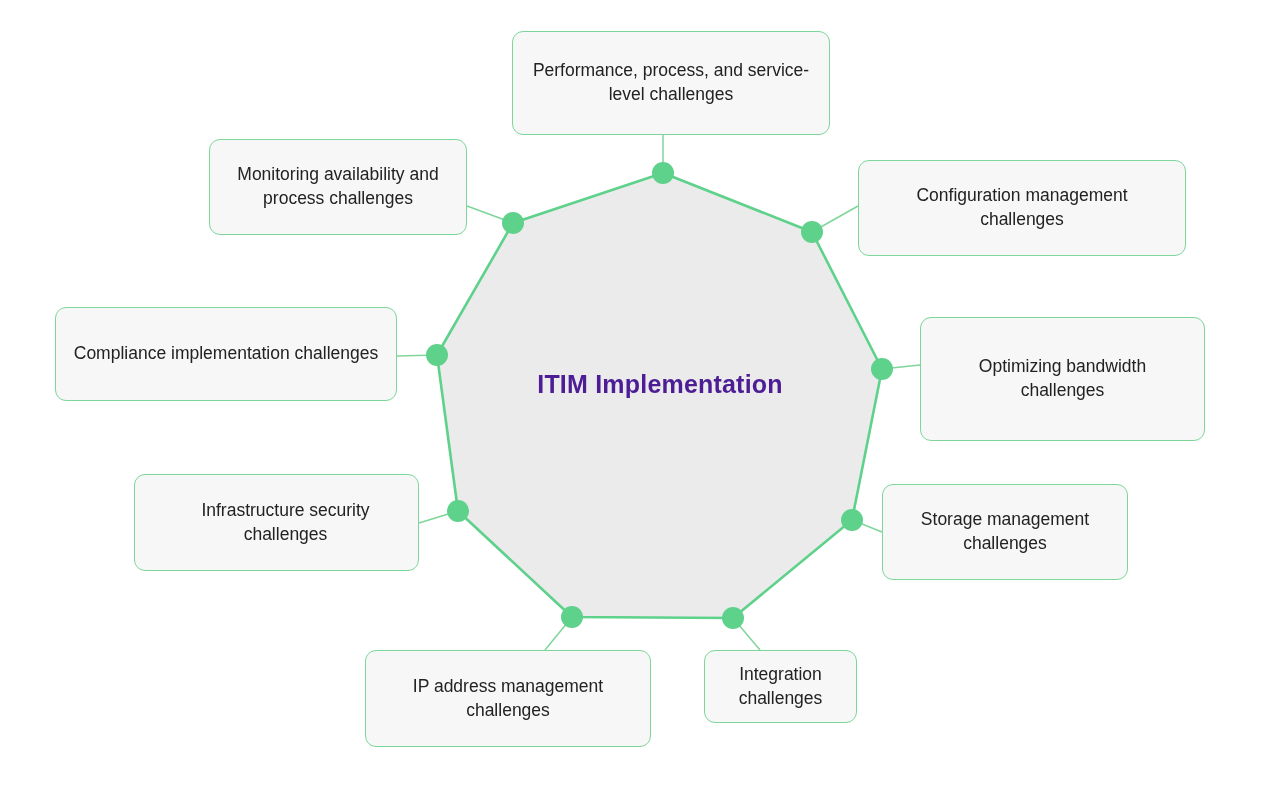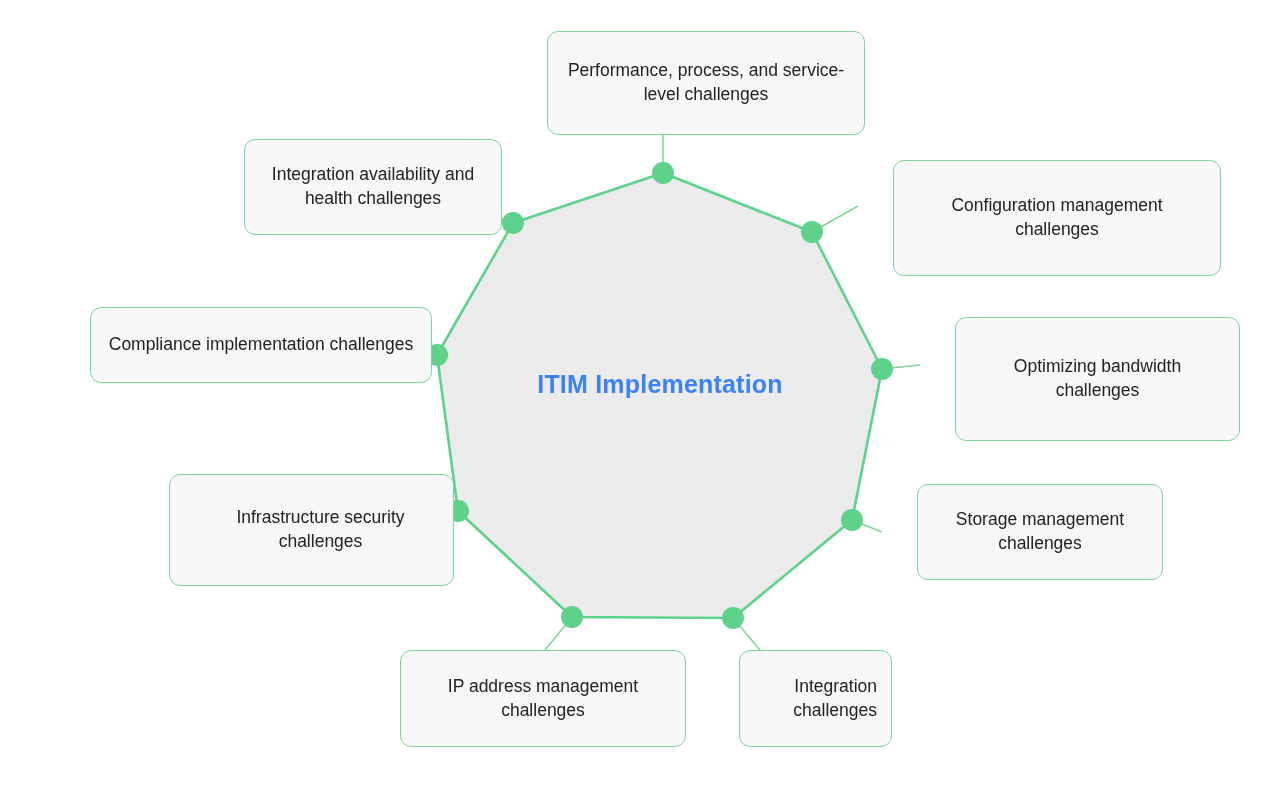--- a/index.html
+++ b/index.html
@@ -35,31 +35,30 @@
     border-radius: 11px;
     display: flex;
     align-items: center;
     justify-content: center;
     text-align: center;
     color: #222222;
     font-size: 17.5px;
     line-height: 1.35;
     padding: 8px 14px;
     font-family: "Liberation Sans", sans-serif;
-    margin-left: 35px;
   }
   .center-label {
     position: absolute;
     left: 437px;
     top: 370px;
     width: 446px;
     text-align: center;
     font-size: 25px;
     font-weight: bold;
-    color: #3b82f6;
+    color: #4c1d95;
     letter-spacing: 0.2px;
     font-family: "Liberation Sans", sans-serif;
   }
 </style>
 </head>
 <body>
 
 <div id="canvas">
 
   <svg id="diagram-svg" viewBox="0 0 1269 793" xmlns="http://www.w3.org/2000/svg">
@@ -87,39 +86,39 @@
         <circle cx="513" cy="223" r="11" fill="#5ed18b"></circle>
       </g>
   </svg>
 
   <div class="center-label">ITIM Implementation</div>
 
   <div id="boxes-layer">
       <div class="node-box" style="left: 512px; top: 31px; width: 318px; height: 104px;">
         <span>Performance, process, and service-level challenges</span>
       </div>
-      <div class="node-box" style="left: 858px; top: 160px; width: 328px; height: 116px;">
+      <div class="node-box" style="left: 858px; top: 160px; width: 328px; height: 96px;">
         <span>Configuration management challenges</span>
       </div>
       <div class="node-box" style="left: 920px; top: 317px; width: 285px; height: 124px;">
         <span>Optimizing bandwidth challenges</span>
       </div>
       <div class="node-box" style="left: 882px; top: 484px; width: 246px; height: 96px;">
         <span>Storage management challenges</span>
       </div>
-      <div class="node-box" style="left: 704px; top: 650px; width: 153px; height: 97px; text-align: right;">
+      <div class="node-box" style="left: 704px; top: 650px; width: 153px; height: 73px;">
         <span>Integration challenges</span>
       </div>
       <div class="node-box" style="left: 365px; top: 650px; width: 286px; height: 97px; justify-content: flex-end;">
         <span>IP address management challenges</span>
       </div>
-      <div class="node-box" style="left: 134px; top: 474px; width: 285px; height: 112px; padding-left: 32px;">
+      <div class="node-box" style="left: 134px; top: 474px; width: 285px; height: 97px; padding-left: 32px;">
         <span>Infrastructure security challenges</span>
       </div>
-      <div class="node-box" style="left: 55px; top: 307px; width: 342px; height: 76px;">
+      <div class="node-box" style="left: 55px; top: 307px; width: 342px; height: 94px;">
         <span>Compliance implementation challenges</span>
       </div>
       <div class="node-box" style="left: 209px; top: 139px; width: 258px; height: 96px;">
-        <span>Integration availability and health challenges</span>
+        <span>Monitoring availability and process challenges</span>
       </div>
     </div>
 
 </div>
 
 </body></html>

